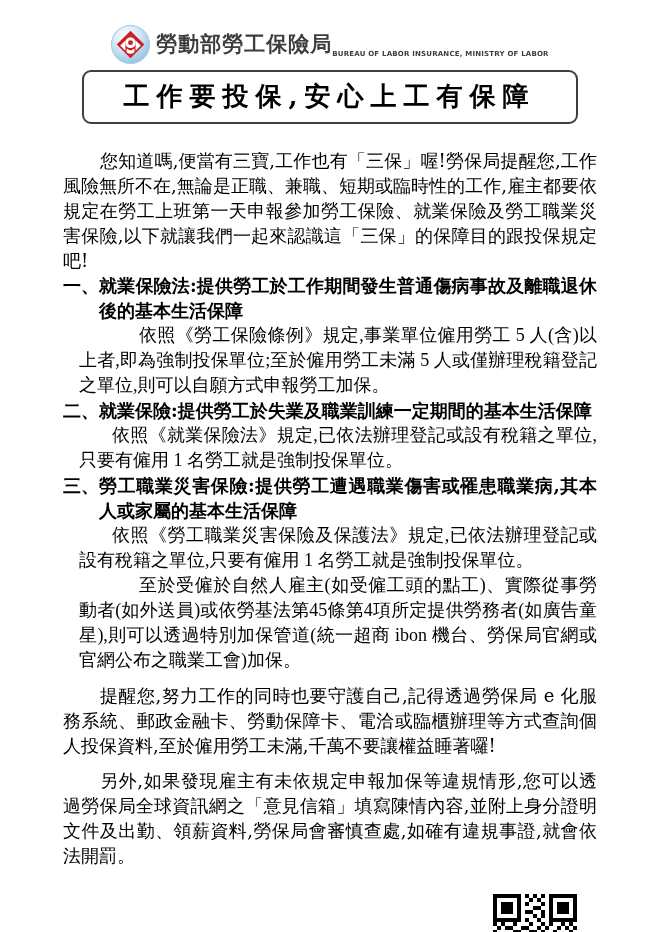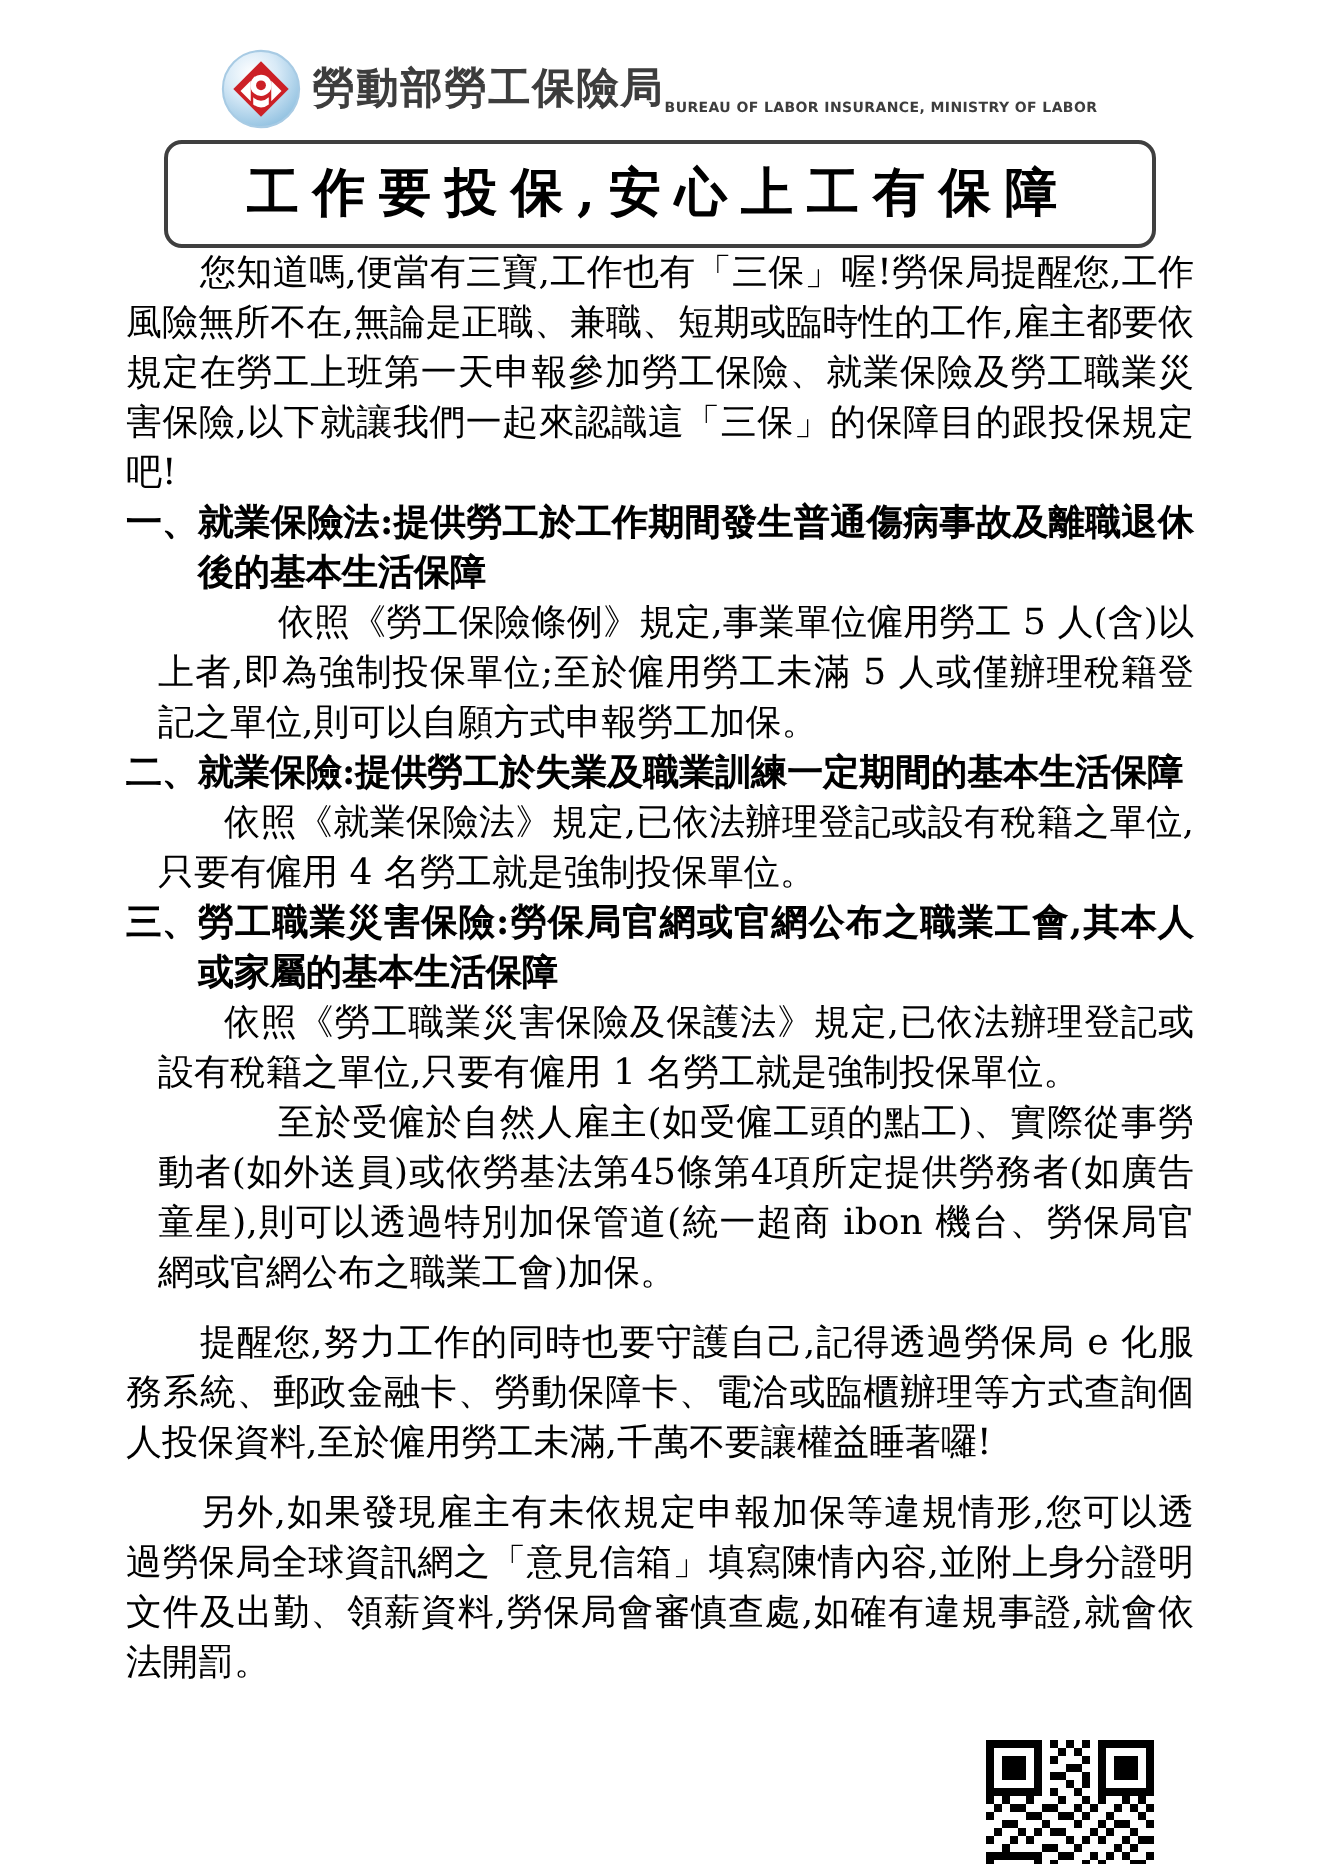--- a/index.html
+++ b/index.html
@@ -57,25 +57,25 @@
   }
   
   .content { padding: 0 62px 0 63px; }
   .para {
     font-size: 18px;
     line-height: 25px;
     text-align: justify;
     margin: 0;
     color: #000;
   }
-  .intro { text-indent: 37px; }
+  .intro { margin-top: 24px; text-indent: 37px; }
   .sec-head { display: flex; font-weight: bold; font-size: 18px; line-height: 25px; }
   .sec-head .num { flex: 0 0 36px; }
   .sec-head .head-text { flex: 1; text-align: justify; }
-  .sec-body { margin-left: 16px; text-indent: 60px; }
+  .sec-body { margin-left: 16px; text-indent: 60px; font-family: Liberation Serif, serif; }
   .sec-body.ti-sm { text-indent: 33px; }
   .closing { margin-top: 10px; text-indent: 37px; }
   
   .footer {
     display: flex;
     justify-content: flex-end;
     align-items: flex-start;
     margin-top: 26px;
     padding-right: 20px;
     gap: 4px;
@@ -134,27 +134,27 @@
         <span class="head-text">就業保險法:提供勞工於工作期間發生普通傷病事故及離職退休後的基本生活保障</span>
       </div>
       <p class="para sec-body">依照《勞工保險條例》規定,事業單位僱用勞工 5 人(含)以上者,即為強制投保單位;至於僱用勞工未滿 5 人或僅辦理稅籍登記之單位,則可以自願方式申報勞工加保。</p>
     </div>
 
     <div class="section">
       <div class="sec-head">
         <span class="num">二、</span>
         <span class="head-text">就業保險:提供勞工於失業及職業訓練一定期間的基本生活保障</span>
       </div>
-      <p class="para sec-body ti-sm">依照《就業保險法》規定,已依法辦理登記或設有稅籍之單位,只要有僱用 4 名勞工就是強制投保單位。</p>
+      <p class="para sec-body ti-sm">依照《就業保險法》規定,已依法辦理登記或設有稅籍之單位,只要有僱用 1 名勞工就是強制投保單位。</p>
     </div>
 
     <div class="section">
       <div class="sec-head">
         <span class="num">三、</span>
-        <span class="head-text">勞工職業災害保險:勞保局官網或官網公布之職業工會,其本人或家屬的基本生活保障</span>
+        <span class="head-text">勞工職業災害保險:提供勞工遭遇職業傷害或罹患職業病,其本人或家屬的基本生活保障</span>
       </div>
       <p class="para sec-body ti-sm">依照《勞工職業災害保險及保護法》規定,已依法辦理登記或設有稅籍之單位,只要有僱用 1 名勞工就是強制投保單位。</p>
       <p class="para sec-body">至於受僱於自然人雇主(如受僱工頭的點工)、實際從事勞動者(如外送員)或依勞基法第45條第4項所定提供勞務者(如廣告童星),則可以透過特別加保管道(統一超商 ibon 機台、勞保局官網或官網公布之職業工會)加保。</p>
     </div>
 
     <p class="para closing">提醒您,努力工作的同時也要守護自己,記得透過勞保局 e 化服務系統、郵政金融卡、勞動保障卡、電洽或臨櫃辦理等方式查詢個人投保資料,至於僱用勞工未滿,千萬不要讓權益睡著囉!</p>
     <p class="para closing">另外,如果發現雇主有未依規定申報加保等違規情形,您可以透過勞保局全球資訊網之「意見信箱」填寫陳情內容,並附上身分證明文件及出勤、領薪資料,勞保局會審慎查處,如確有違規事證,就會依法開罰。</p>
 
     <div class="footer">
       <div class="qr-box">

